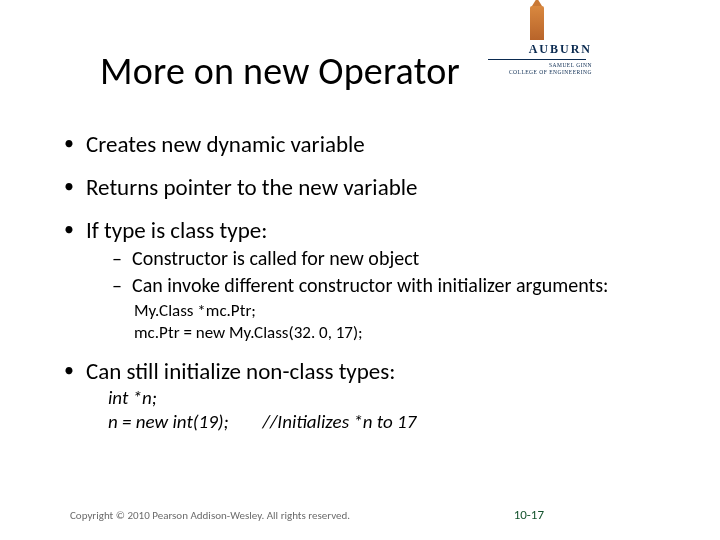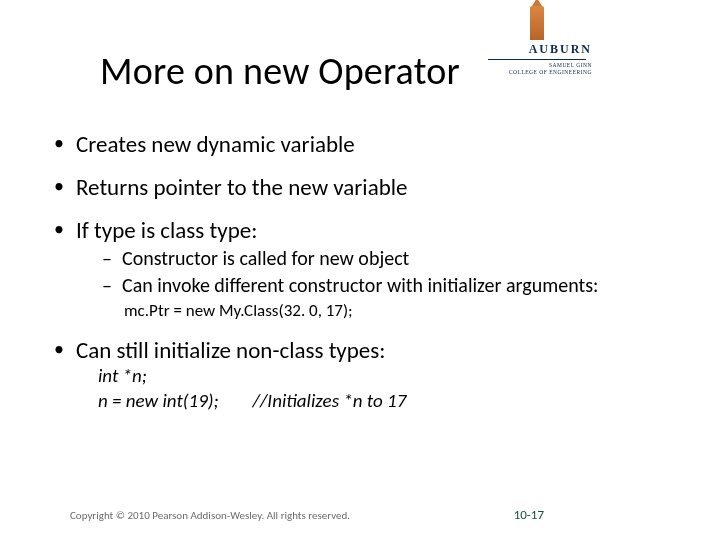--- a/index.html
+++ b/index.html
@@ -67,21 +67,21 @@
   }
   .logo .sub {
     font-size: 5.5px;
     letter-spacing: 0.5px;
     line-height: 1.3;
     color: #0a2a50;
   }
   .body {
     position: absolute;
     top: 130px;
-    left: 54px;
+    left: 64px;
     width: 580px;
     font-size: 23px;
     line-height: 1.25;
   }
   ul.top {
     list-style: none;
     padding: 0;
     margin: 0;
   }
   ul.top > li {
@@ -166,20 +166,21 @@
     <ul class="top">
       <li>Creates new dynamic variable</li>
       <li>Returns pointer to the new variable</li>
       <li>
         <span>If type is class type:</span>
         <ul class="sub">
           <li>Constructor is called for new object</li>
           <li>Can invoke different constructor with initializer arguments:</li>
         </ul>
         <div class="code">
+          <div>My.Class *mc.Ptr;</div>
           <div>mc.Ptr = new My.Class(32. 0, 17);</div>
         </div>
       </li>
       <li>
         <span>Can still initialize non-class types:</span>
         <div class="code2">
           <div>int *n;</div>
           <div>
             <span>n = new int(19);</span><span class="pad"></span><span>//Initializes *n to 17</span>
           </div>

